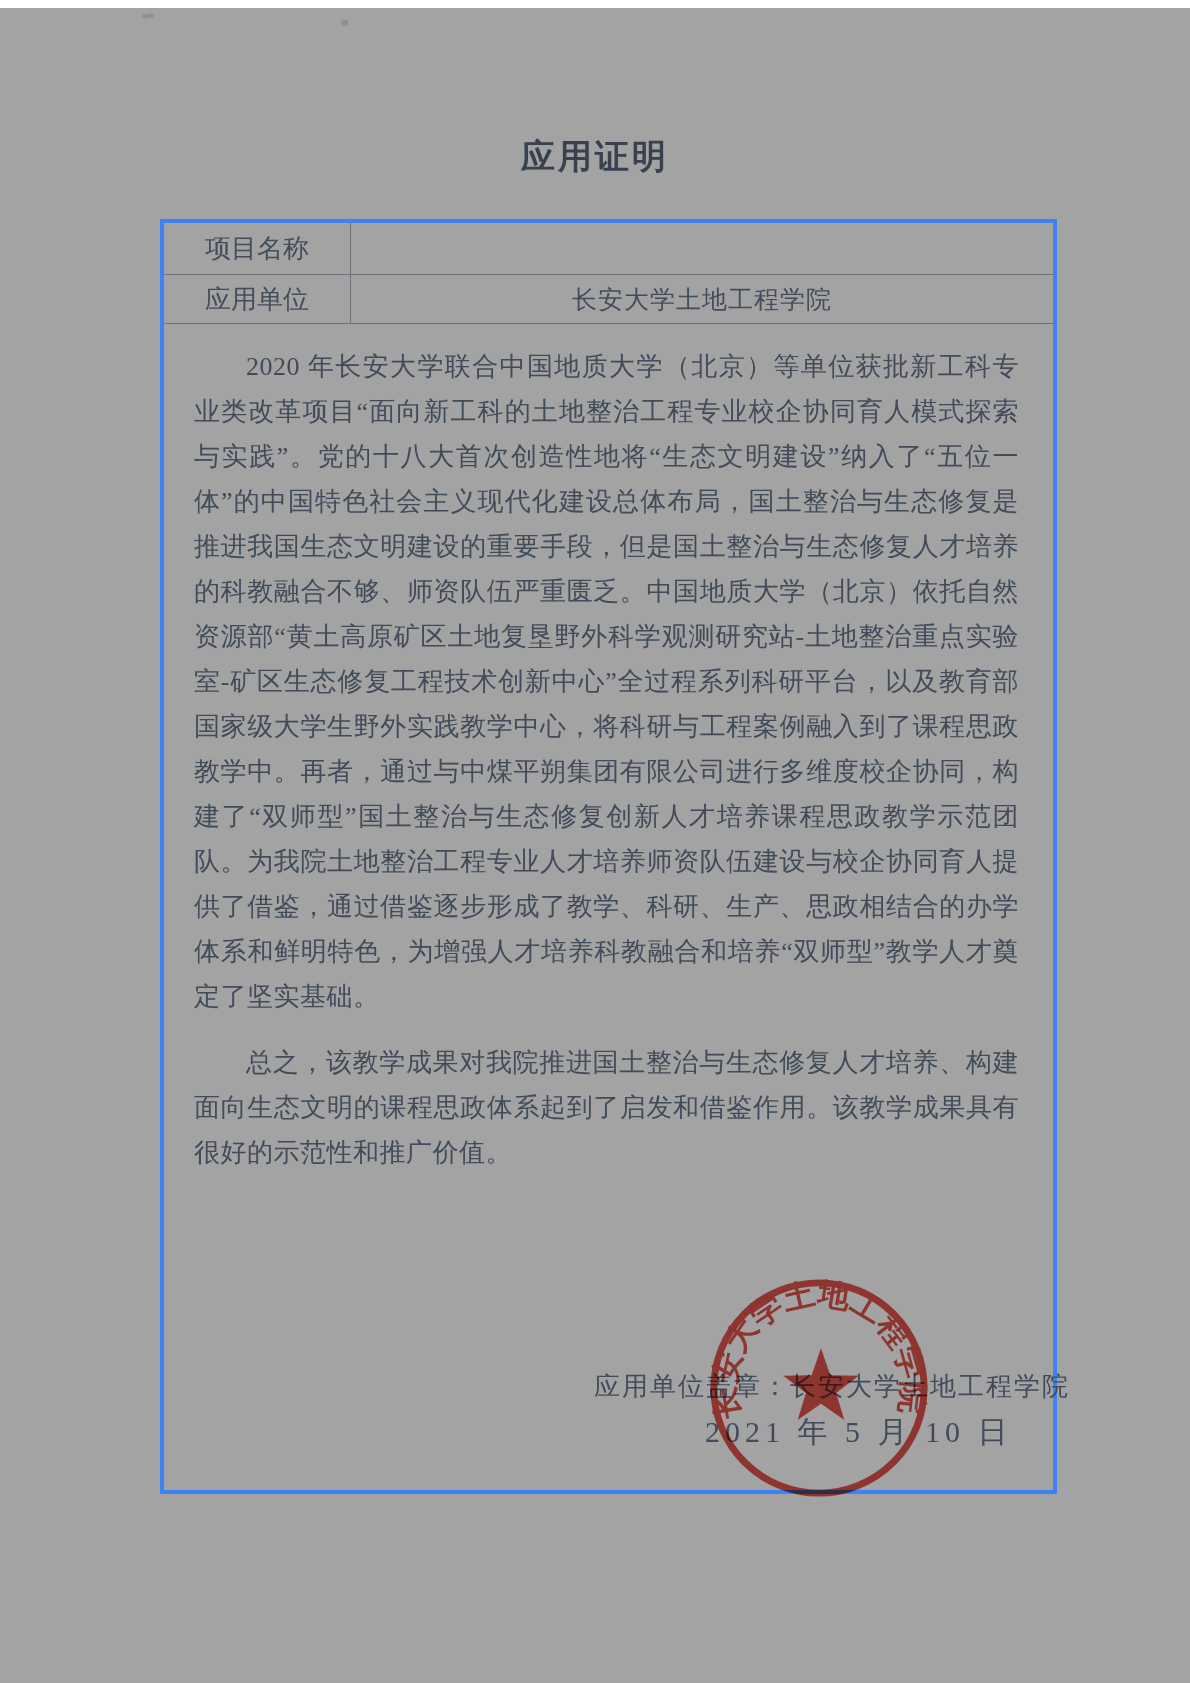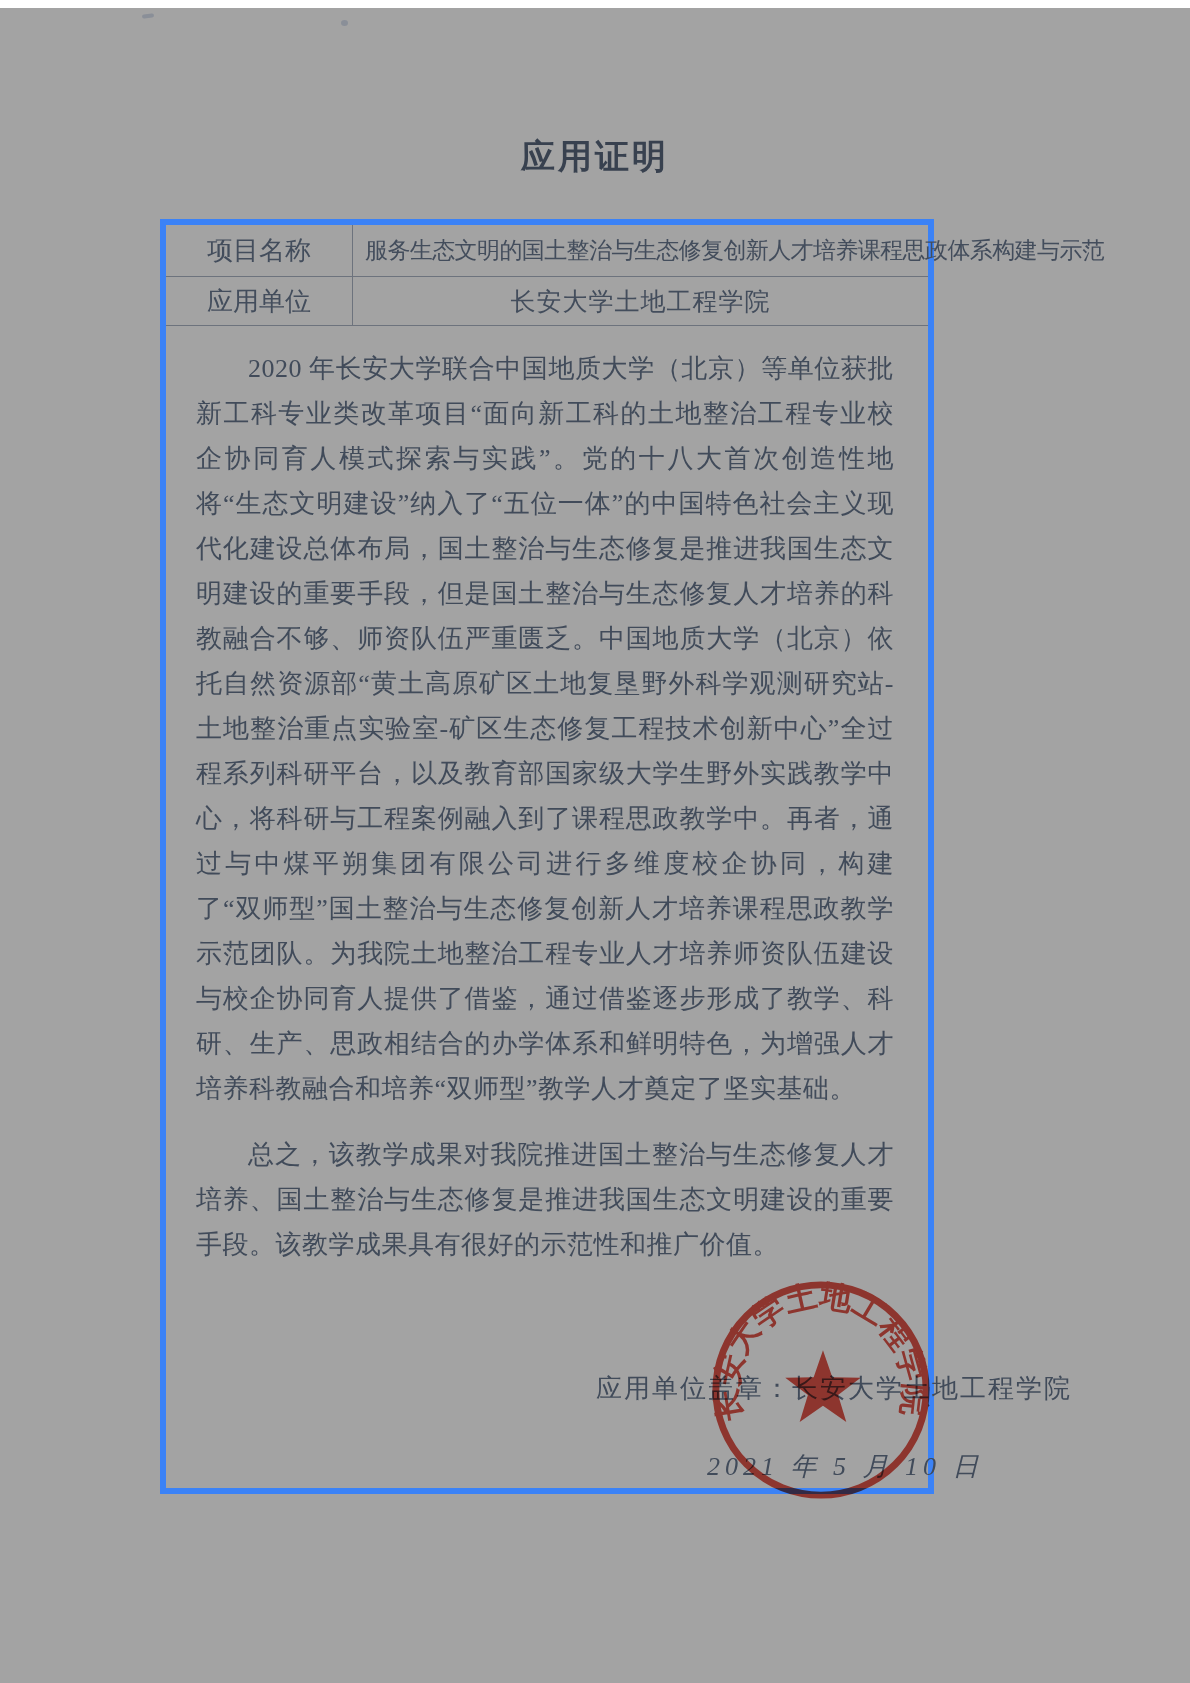--- a/index.html
+++ b/index.html
@@ -17,22 +17,22 @@
   .speck-1{left:142px;top:6px;width:12px;height:4px;transform:rotate(-8deg);}
   .speck-2{left:341px;top:12px;width:7px;height:6px;border-radius:50%;}
 
   .doc-title{
     position:absolute;left:0;top:126px;width:100%;
     text-align:center;font-size:34px;font-weight:700;letter-spacing:3px;
     color:#38414f;
   }
 
   .cert-table{
-    position:absolute;left:160px;top:211px;width:774px;height:1275px;
-    border:6px solid #3b82f6;box-sizing:border-box;
+    position:absolute;left:160px;top:211px;width:897px;height:1275px;
+    border:4px solid #3b82f6;box-sizing:border-box;
     background:transparent;
   }
   .t-row{display:flex;border-bottom:1px solid #6d737d;box-sizing:border-box;}
   .label-cell{
     width:187px;flex:0 0 187px;border-right:1px solid #6d737d;box-sizing:border-box;
     display:flex;align-items:center;justify-content:center;
     font-size:26px;color:#434d5c;
   }
   .value-cell{
     flex:1;display:flex;align-items:center;justify-content:center;
@@ -55,22 +55,22 @@
     color:#414b5a;
     letter-spacing:0.5px;
   }
   .closing-para{margin-bottom:0;}
 
   .seal-line{
     position:absolute;left:430px;top:1146px;
     font-size:26px;letter-spacing:2px;color:#414b5a;white-space:nowrap;
   }
   .date-line{
-    position:absolute;left:541px;top:1224px;
-    font-size:26px;letter-spacing:5px;color:#414b5a;white-space:nowrap;font-style:italic;
+    position:absolute;left:541px;top:1189px;
+    font-size:30px;letter-spacing:5px;color:#414b5a;white-space:nowrap;
   }
 
   .stamp{
     position:absolute;left:536px;top:1044px;width:238px;height:242px;
     mix-blend-mode:multiply;opacity:0.88;
     pointer-events:none;
   }
 </style>
 </head>
 <body>
@@ -79,31 +79,30 @@
 
   <div class="speck speck-1"></div>
   <div class="speck speck-2"></div>
 
   <div class="doc-title">应用证明</div>
 
   <div class="cert-table">
 
     <div class="t-row t-row-0">
       <div class="label-cell">项目名称</div>
-      <div class="value-cell">服务生态文明的国土整治与生态修复创新人才培养课程思政体系构建与示范</div>
     </div>
 
     <div class="t-row t-row-1">
       <div class="label-cell">应用单位</div>
       <div class="value-cell">长安大学土地工程学院</div>
     </div>
 
     <div class="body-cell">
       <p class="body-para">2020 年长安大学联合中国地质大学（北京）等单位获批新工科专业类改革项目“面向新工科的土地整治工程专业校企协同育人模式探索与实践”。党的十八大首次创造性地将“生态文明建设”纳入了“五位一体”的中国特色社会主义现代化建设总体布局，国土整治与生态修复是推进我国生态文明建设的重要手段，但是国土整治与生态修复人才培养的科教融合不够、师资队伍严重匮乏。中国地质大学（北京）依托自然资源部“黄土高原矿区土地复垦野外科学观测研究站-土地整治重点实验室-矿区生态修复工程技术创新中心”全过程系列科研平台，以及教育部国家级大学生野外实践教学中心，将科研与工程案例融入到了课程思政教学中。再者，通过与中煤平朔集团有限公司进行多维度校企协同，构建了“双师型”国土整治与生态修复创新人才培养课程思政教学示范团队。为我院土地整治工程专业人才培养师资队伍建设与校企协同育人提供了借鉴，通过借鉴逐步形成了教学、科研、生产、思政相结合的办学体系和鲜明特色，为增强人才培养科教融合和培养“双师型”教学人才奠定了坚实基础。</p>
-      <p class="body-para">总之，该教学成果对我院推进国土整治与生态修复人才培养、国土整治与生态修复是推进我国生态文明建设的重要手段。该教学成果具有很好的示范性和推广价值。</p>
+      <p class="body-para">总之，该教学成果对我院推进国土整治与生态修复人才培养、构建面向生态文明的课程思政体系起到了启发和借鉴作用。该教学成果具有很好的示范性和推广价值。</p>
     </div>
 
     <div class="seal-line">应用单位盖章：长安大学土地工程学院</div>
     <div class="date-line">2021 年 5 月 10 日</div>
 
     <svg class="stamp" viewBox="-120 -120 240 240" xmlns="http://www.w3.org/2000/svg">
       <circle cx="0" cy="0" r="106" fill="none" stroke="#d93a2d" stroke-width="7"></circle>
       <polygon fill="#d93a2d" points="0,-40 9.4,-12.94 38.04,-12.36 15.22,4.94 23.51,32.36 0,16 -23.51,32.36 -15.22,4.94 -38.04,-12.36 -9.4,-12.94" transform="translate(2,0)"></polygon>
       <path id="sealArc" d="M -78.9 28.7 A 84 84 0 1 1 78.9 28.7" fill="none"></path>
       <text font-size="31" fill="#d93a2d" font-weight="700" font-family="Liberation Serif, DejaVu Serif, serif">

